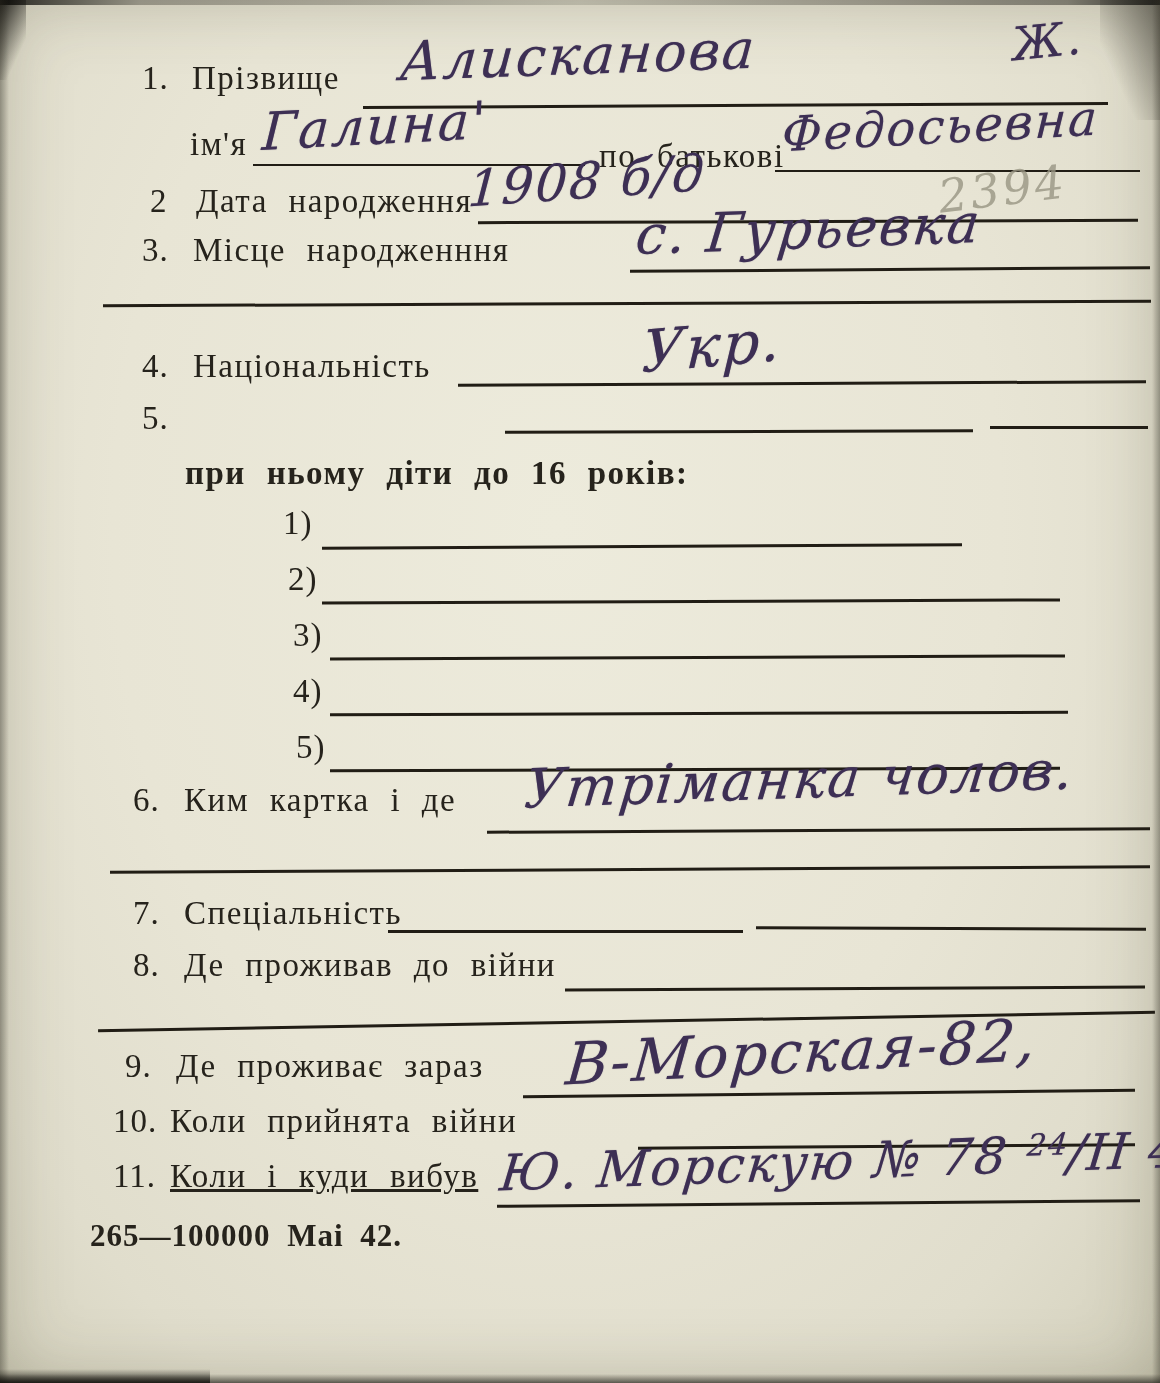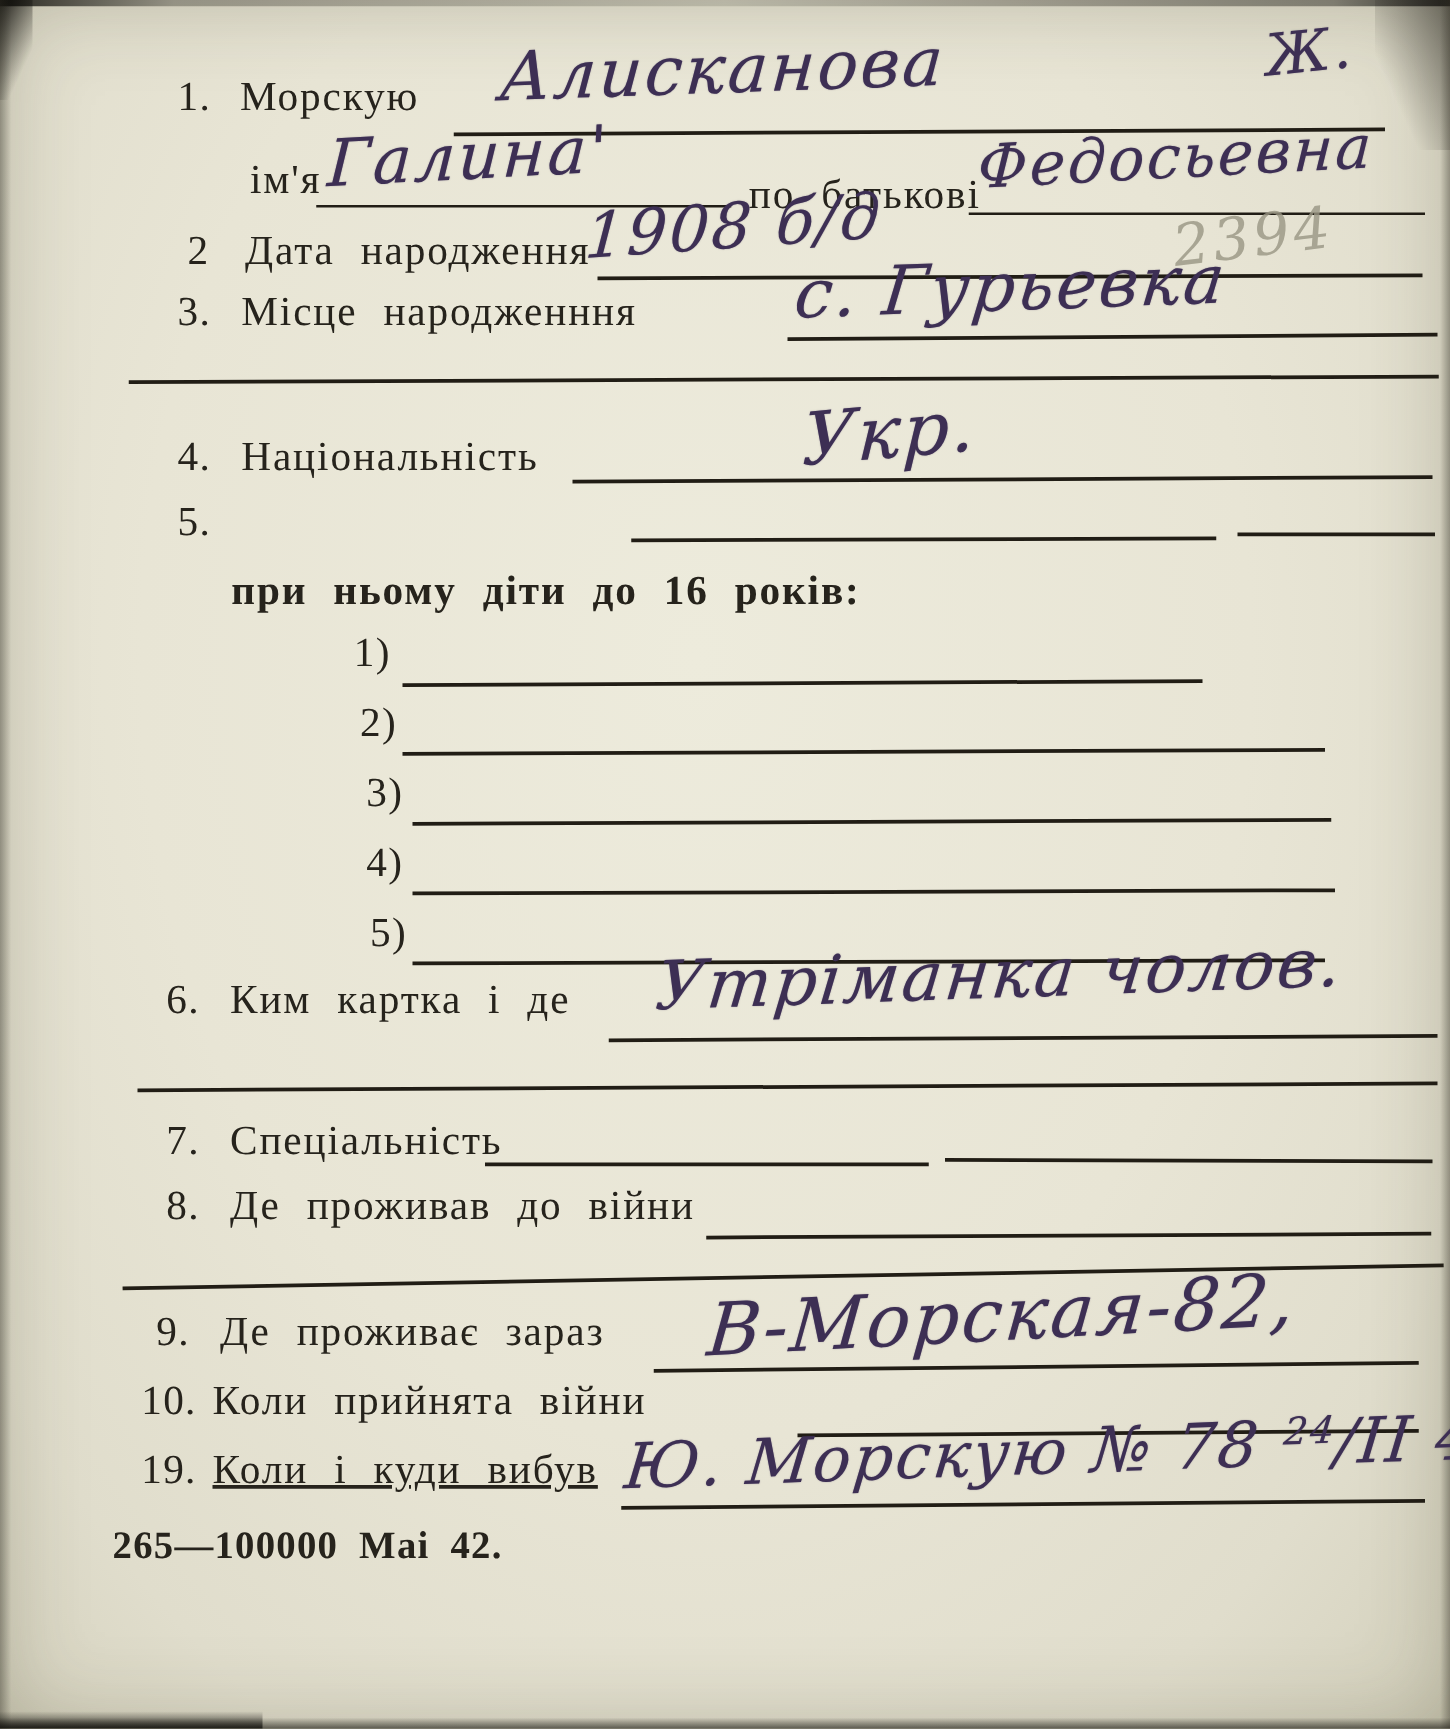--- a/index.html
+++ b/index.html
@@ -59,25 +59,25 @@
   <div class="edge edge-tl"></div>
   <div class="edge edge-tr"></div>
   <div class="edge edge-right"></div>
   <div class="edge edge-left"></div>
   <div class="edge edge-bottom"></div>
   <div class="edge edge-bl"></div>
 
   <div class="hw" style="left:1012px;top:14px;font-size:46px;transform:rotate(-6deg);">Ж.</div>
 
   <div class="pr num" style="left:142px;top:60px;">1.</div>
-  <div class="pr lbl" style="left:192px;top:60px;">Морскую</div>
+  <div class="pr lbl" style="left:192px;top:60px;">Прізвище</div>
   <div class="ln" style="left:363px;top:104px;width:745px;transform:rotate(-.3deg);"></div>
   <div class="hw" style="left:400px;top:24px;font-size:54px;transform:rotate(-2deg) skewX(-6deg);">Алисканова</div>
 
-  <div class="pr lbl" style="left:200px;top:126px;">ім'я</div>
+  <div class="pr lbl" style="left:190px;top:126px;">ім'я</div>
   <div class="ln thin" style="left:253px;top:164px;width:332px;"></div>
   <div class="hw" style="left:262px;top:96px;font-size:52px;transform:rotate(-3deg) skewX(-6deg);">Галина'</div>
   <div class="pr lbl" style="left:599px;top:138px;">по батькові</div>
   <div class="ln thin" style="left:775px;top:170px;width:365px;"></div>
   <div class="hw" style="left:782px;top:98px;font-size:48px;transform:rotate(-3deg) skewX(-6deg);">Федосьевна</div>
 
   <div class="pr num" style="left:150px;top:183px;">2</div>
   <div class="pr lbl" style="left:196px;top:183px;">Дата народження</div>
   <div class="ln" style="left:478px;top:220px;width:660px;transform:rotate(-.2deg);"></div>
   <div class="hw" style="left:468px;top:152px;font-size:50px;transform:rotate(-4deg) skewX(-8deg);">1908 б/д</div>
@@ -132,21 +132,21 @@
 
   <div class="pr num" style="left:125px;top:1048px;">9.</div>
   <div class="pr lbl" style="left:176px;top:1048px;">Де проживає зараз</div>
   <div class="ln" style="left:523px;top:1092px;width:612px;transform:rotate(-.6deg);"></div>
   <div class="hw" style="left:566px;top:1018px;font-size:58px;transform:rotate(-3deg) skewX(-8deg);">В-Морская-82,</div>
 
   <div class="pr num" style="left:113px;top:1103px;">10.</div>
   <div class="pr lbl" style="left:170px;top:1103px;">Коли прийнята війни</div>
   <div class="ln" style="left:638px;top:1145px;width:497px;transform:rotate(-.4deg);"></div>
 
-  <div class="pr num" style="left:113px;top:1158px;">19.</div>
+  <div class="pr num" style="left:113px;top:1158px;">11.</div>
   <div class="pr lbl" style="left:170px;top:1158px;text-decoration:underline;">Коли і куди вибув</div>
   <div class="ln" style="left:497px;top:1202px;width:643px;transform:rotate(-.5deg);"></div>
   <div class="hw" style="left:500px;top:1132px;font-size:50px;transform:rotate(-2deg) skewX(-8deg);">
     <span>Ю. Морскую № 78</span>
     <span class="sup">24</span><span>/ІІ 42</span>
   </div>
 
   <div class="pr bold" style="left:90px;top:1218px;font-size:31px;letter-spacing:1px;word-spacing:8px;">265—100000 Маі 42.</div>
 
 </div>

